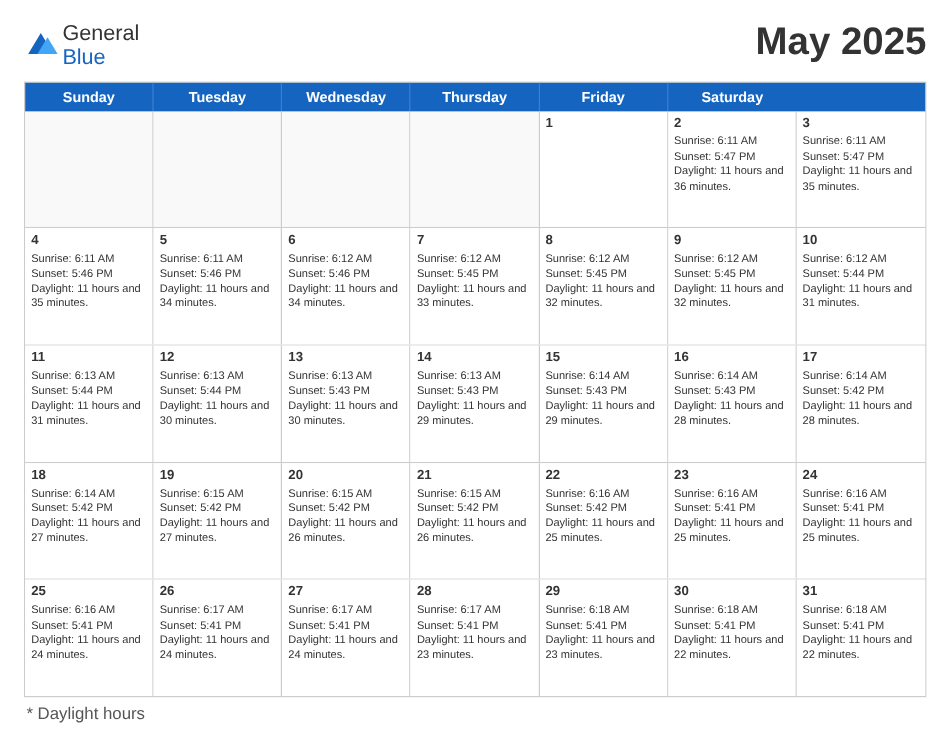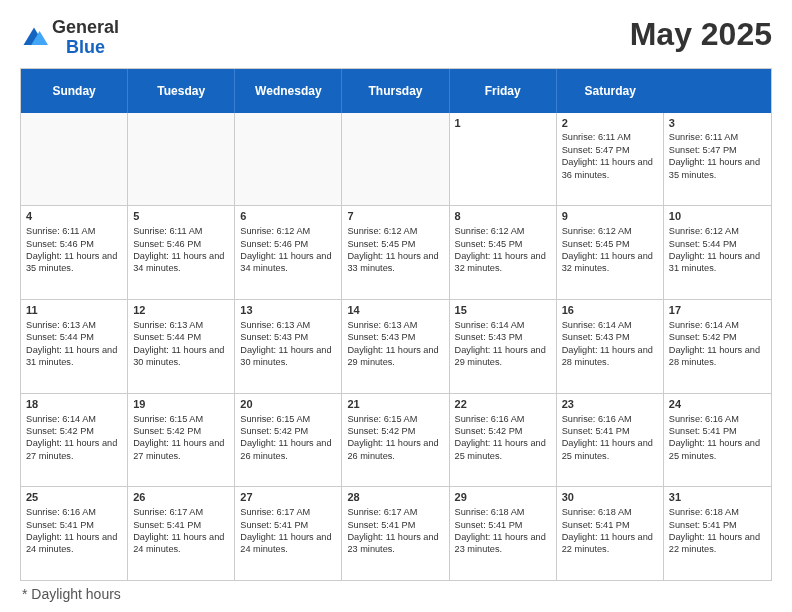--- a/index.html
+++ b/index.html
@@ -23,23 +23,22 @@
       align-items: flex-start;
       margin-bottom: 10px;
     }
     .logo {
       display: flex;
       align-items: center;
       gap: 4px;
     }
     .logo-text {
       font-size: 18px;
-      font-weight: bold;
+      font-weight: normal;
       line-height: 1.1;
-      text-align: center;
     }
     .logo-text .general { color: #333; }
     .logo-text .blue { color: #1565c0; }
     .logo-icon {
       width: 28px;
       height: 28px;
     }
     .title-block {
       text-align: right;
     }
@@ -63,21 +62,21 @@
     .cal-header {
       display: grid;
       grid-template-columns: repeat(7, 1fr);
       background: #1565c0;
     }
     .cal-header-cell {
       color: #fff;
       font-size: 12px;
       font-weight: bold;
       text-align: center;
-      padding: 15px 2px;
+      padding: 5px 2px;
       border-right: 1px solid #3a7fd4;
     }
     .cal-header-cell:last-child { border-right: none; }
     .cal-body {
       display: flex;
       flex-direction: column;
       flex: 1;
     }
     .cal-row {
       display: grid;

